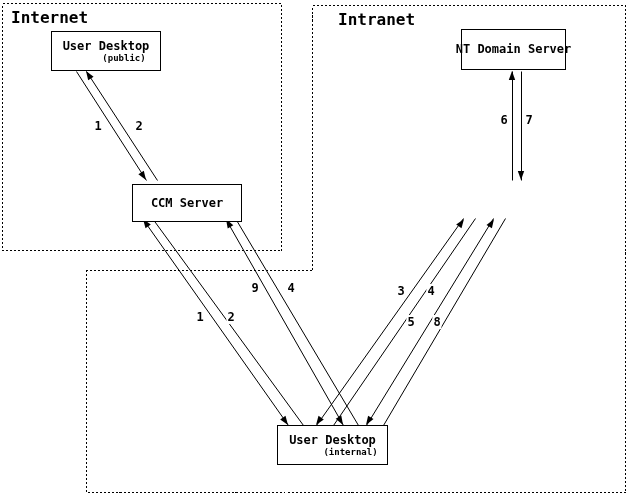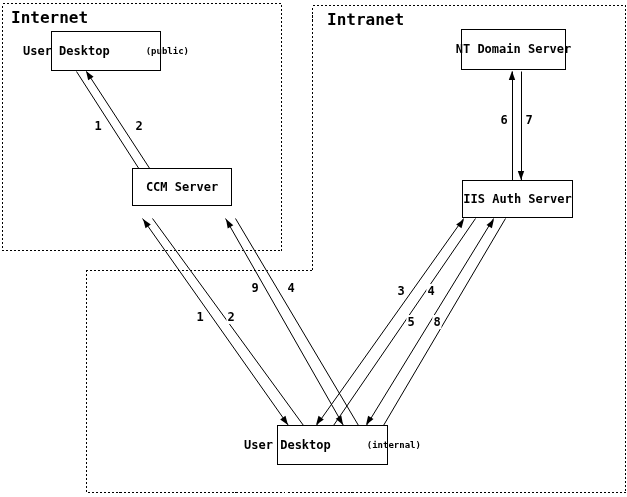--- a/index.html
+++ b/index.html
@@ -15,21 +15,21 @@
   .zone-label{
     position:absolute;
     font-size:16px;font-weight:bold;
     white-space:nowrap;
   }
   .node{
     position:absolute;
     border:1px solid #000;
     background:#fff;
     box-sizing:border-box;
-    display:flex;flex-direction:row;
+    display:flex;flex-direction:column;
     align-items:center;justify-content:center;
     text-align:center;
   }
   .node-title{
     font-size:12px;font-weight:bold;line-height:13px;white-space:nowrap;
   }
   .node-subtitle{
     font-size:9px;font-weight:bold;line-height:10px;white-space:nowrap;margin-left:36px;
   }
   .edge-label{
@@ -72,41 +72,37 @@
       <polygon points="464,219 461.5,228.2 456.2,224.5" class="arrow-head"></polygon>
       <polygon points="494,219 491.9,228.3 486.5,224.9" class="arrow-head"></polygon>
       <polygon points="288,425 280.2,419.5 285.5,415.8" class="arrow-head"></polygon>
       <polygon points="316,425 318.5,415.8 323.8,419.5" class="arrow-head"></polygon>
       <polygon points="343,425 335.7,418.8 341.3,415.6" class="arrow-head"></polygon>
       <polygon points="366,425 368.1,415.7 373.5,419.1" class="arrow-head"></polygon>
     </svg>
 
   <div class="zone-label" id="zone-label-internet" style="left: 11px; top: 8px;">Internet</div>
 
-  <div class="zone-label" id="zone-label-intranet" style="left: 327px; top: 10px;">Intranet</div>
+  <div class="zone-label" id="zone-label-intranet" style="left: 338px; top: 10px;">Intranet</div>
 
   <div class="node" style="left: 51px; top: 31px; width: 110px; height: 40px;">
     <div class="node-title">User Desktop</div>
     <div class="node-subtitle">(public)</div>
   </div>
 
-  <div class="node" style="left: 132px; top: 168px; width: 100px; height: 38px;">
+  <div class="node" style="left: 132px; top: 184px; width: 110px; height: 38px;">
     <div class="node-title">CCM Server</div>
 
   </div>
 
   <div class="node" style="left: 461px; top: 29px; width: 105px; height: 41px;">
     <div class="node-title">NT Domain Server</div>
 
   </div>
 
-  <div class="node" style="left: 462px; top: 180px; width: 111px; height: 38px;">
-    <div class="node-title">IIS Auth Server</div>
-
-  </div>
 
   <div class="node" style="left: 277px; top: 425px; width: 111px; height: 40px;">
     <div class="node-title">User Desktop</div>
     <div class="node-subtitle">(internal)</div>
   </div>
 
   <div id="edge-labels">
       <span class="edge-label" style="left: 98px; top: 126px;">1</span>
       <span class="edge-label" style="left: 139px; top: 126px;">2</span>
       <span class="edge-label" style="left: 504px; top: 120px;">6</span>

